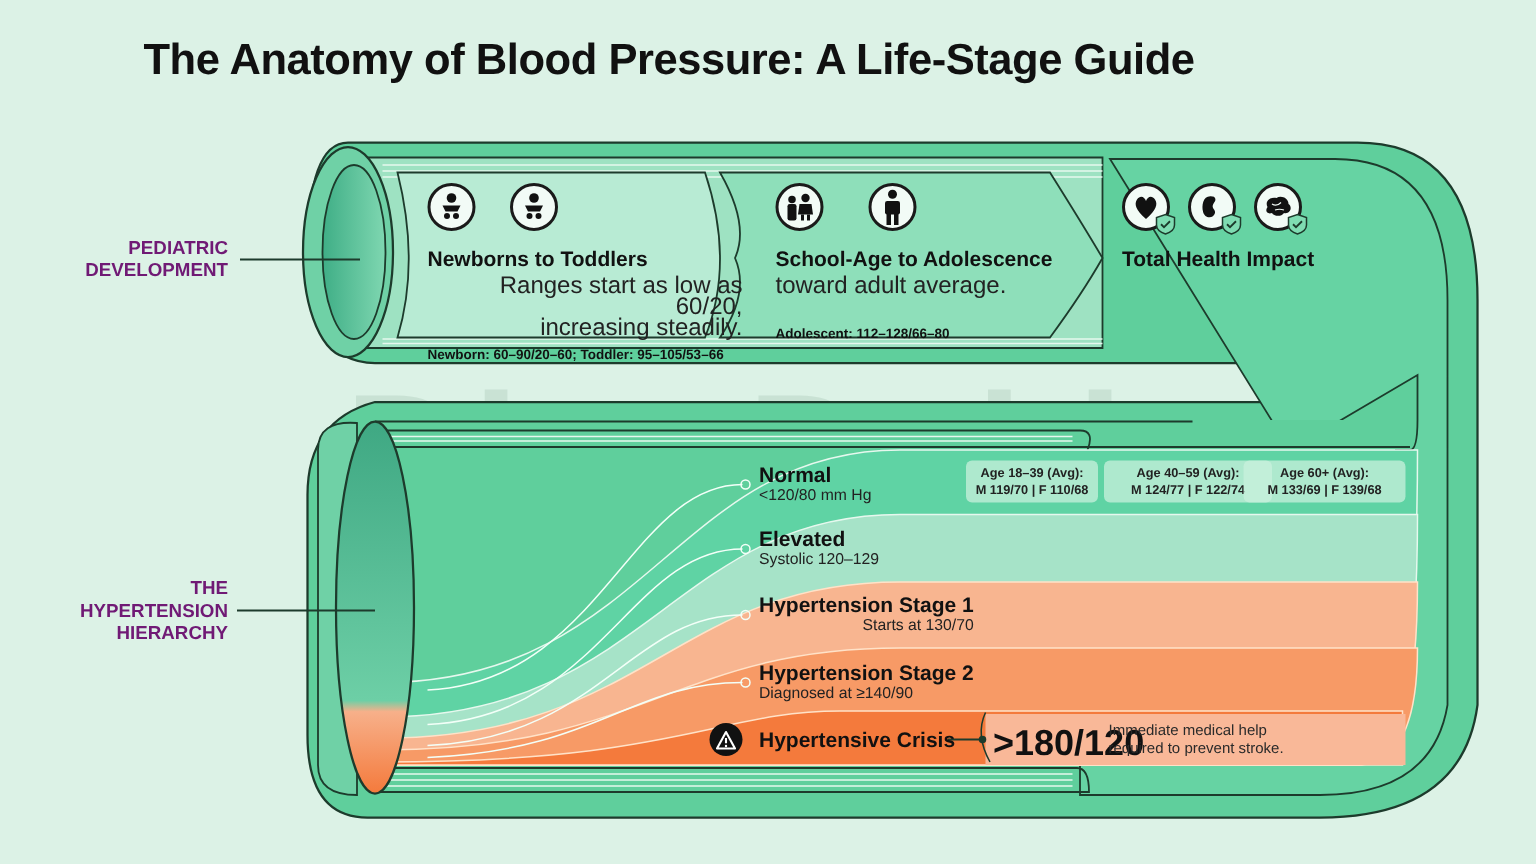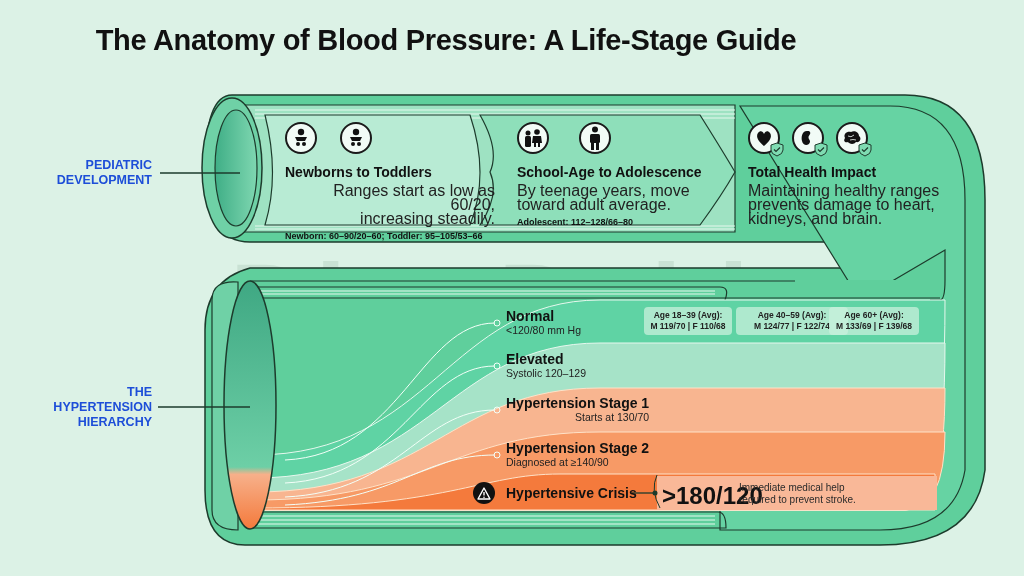--- a/index.html
+++ b/index.html
@@ -1,20 +1,20 @@
 <!DOCTYPE html>
 <html><head>
 <meta charset="utf-8">
 <style>
   html, body { margin:0; padding:0; }
   body { width:1024px; height:576px; overflow:hidden; background:#dcf2e6; font-family:"Liberation Sans", sans-serif; position:relative; }
   .abs { position:absolute; }
   #title { left:0; top:24px; width:892px; text-align:center; font-size:29px; font-weight:700; color:#111; letter-spacing:-0.3px; }
   svg#art { position:absolute; left:0; top:0; }
-  .side-label { font-weight:700; font-size:12.5px; color:#1d4ed8; text-align:right; line-height:15px; }
+  .side-label { font-weight:700; font-size:12.5px; color:#701a75; text-align:right; line-height:15px; }
   .card-title { font-weight:700; font-size:14px; color:#111; }
   .card-desc { font-size:16px; color:#222; line-height:14px; }
   .card-note { font-weight:700; font-size:9px; color:#111; }
   .icon-circle { width:32px; height:32px; border-radius:50%; border:2px solid #1a1a1a; background:#f2fbf6; display:flex; align-items:center; justify-content:center; box-sizing:border-box; position:absolute; }
   .shield { position:absolute; width:14px; height:15px; right:-6px; bottom:-5px; }
   .lvl-title { font-weight:700; font-size:14px; color:#111; }
   .lvl-sub { font-size:10.5px; color:#222; }
   .age-box { background:rgba(200,240,220,0.75); border-radius:4px; font-weight:700; font-size:8.5px; color:#222; text-align:center; line-height:11px; padding:3px 4px; box-sizing:border-box; }
   .watermark { font-weight:700; font-size:110px; color:rgba(40,90,60,0.10); letter-spacing:6px; }
 </style>
@@ -151,21 +151,20 @@
   <div class="icon-circle" style="left:62px; top:0;">
     <svg width="14" height="24" viewBox="0 0 14 24">
         <circle cx="7" cy="3.5" r="3" fill="#111"></circle>
         <rect x="2" y="8" width="10" height="9" rx="1.5" fill="#111"></rect>
         <rect x="3" y="16" width="3" height="8" fill="#111"></rect>
         <rect x="8" y="16" width="3" height="8" fill="#111"></rect>
       </svg>
   </div>
   <div class="abs card-title" style="left:0; top:42px;">School-Age to Adolescence</div>
   <div class="abs card-desc" style="left:0; top:62px; width:210px;">
-    <div>By teenage years, move</div>
     <div>toward adult average.</div>
   </div>
   <div class="abs card-note" style="left:0; top:95px; white-space:nowrap;">Adolescent: 112–128/66–80</div>
 </div>
 
 <div class="abs" style="left:748px; top:122px; width:200px; height:110px;">
   <div class="icon-circle" style="left:0; top:0;">
     <svg width="18" height="18" viewBox="0 0 18 18">
         <path d="M9 17 C2 11 1 7 3 4 C5 1 8 2 9 5 C10 2 13 1 15 4 C17 7 16 11 9 17 Z" fill="#111"></path>
       </svg>
@@ -187,25 +186,20 @@
     <svg width="20" height="16" viewBox="0 0 20 16">
         <path d="M3 8 C1 4 5 1 9 2 C12 0 17 2 17 6 C20 8 18 13 14 12 C12 15 7 14 6 12 C3 13 1 11 3 8 Z" fill="#111"></path>
         <path d="M6 6 Q9 8 12 5 M8 10 Q11 9 14 10" stroke="#f2fbf6" stroke-width="0.8" fill="none"></path>
       </svg>
     <svg class="shield" viewBox="0 0 14 15">
         <path d="M7 1 L13 3 L13 8 Q13 12 7 14 Q1 12 1 8 L1 3 Z" fill="#7fdcb2" stroke="#1d3b2c" stroke-width="1"></path>
         <path d="M4 7.5 L6 9.5 L10 5.5" stroke="#1d3b2c" stroke-width="1.2" fill="none"></path>
       </svg>
   </div>
   <div class="abs card-title" style="left:0; top:42px;">Total Health Impact</div>
-  <div class="abs card-desc" style="left:0; top:62px; width:200px;">
-    <div>Maintaining healthy ranges</div>
-    <div>prevents damage to heart,</div>
-    <div>kidneys, and brain.</div>
-  </div>
 </div>
 
 <div class="abs" style="left:506px; top:308px;">
   <div class="lvl-title">Normal</div>
   <div class="lvl-sub">&lt;120/80 mm Hg</div>
 </div>
 <div class="abs" style="left:506px; top:351px;">
   <div class="lvl-title">Elevated</div>
   <div class="lvl-sub">Systolic 120–129</div>
 </div>
@@ -233,16 +227,16 @@
 </div>
 
 <div class="abs age-box" style="left:644px; top:307px; width:88px;">
   <div>Age 18–39 (Avg):</div>
   <div>M 119/70 | F 110/68</div>
 </div>
 <div class="abs age-box" style="left:736px; top:307px; width:112px;">
   <div>Age 40–59 (Avg):</div>
   <div>M 124/77 | F 122/74</div>
 </div>
-<div class="abs age-box" style="left:829px; top:307px; width:90px;">
+<div class="abs age-box" style="left:829px; top:307px; width:108px;">
   <div>Age 60+ (Avg):</div>
   <div>M 133/69 | F 139/68</div>
 </div>
 
 </body></html>

